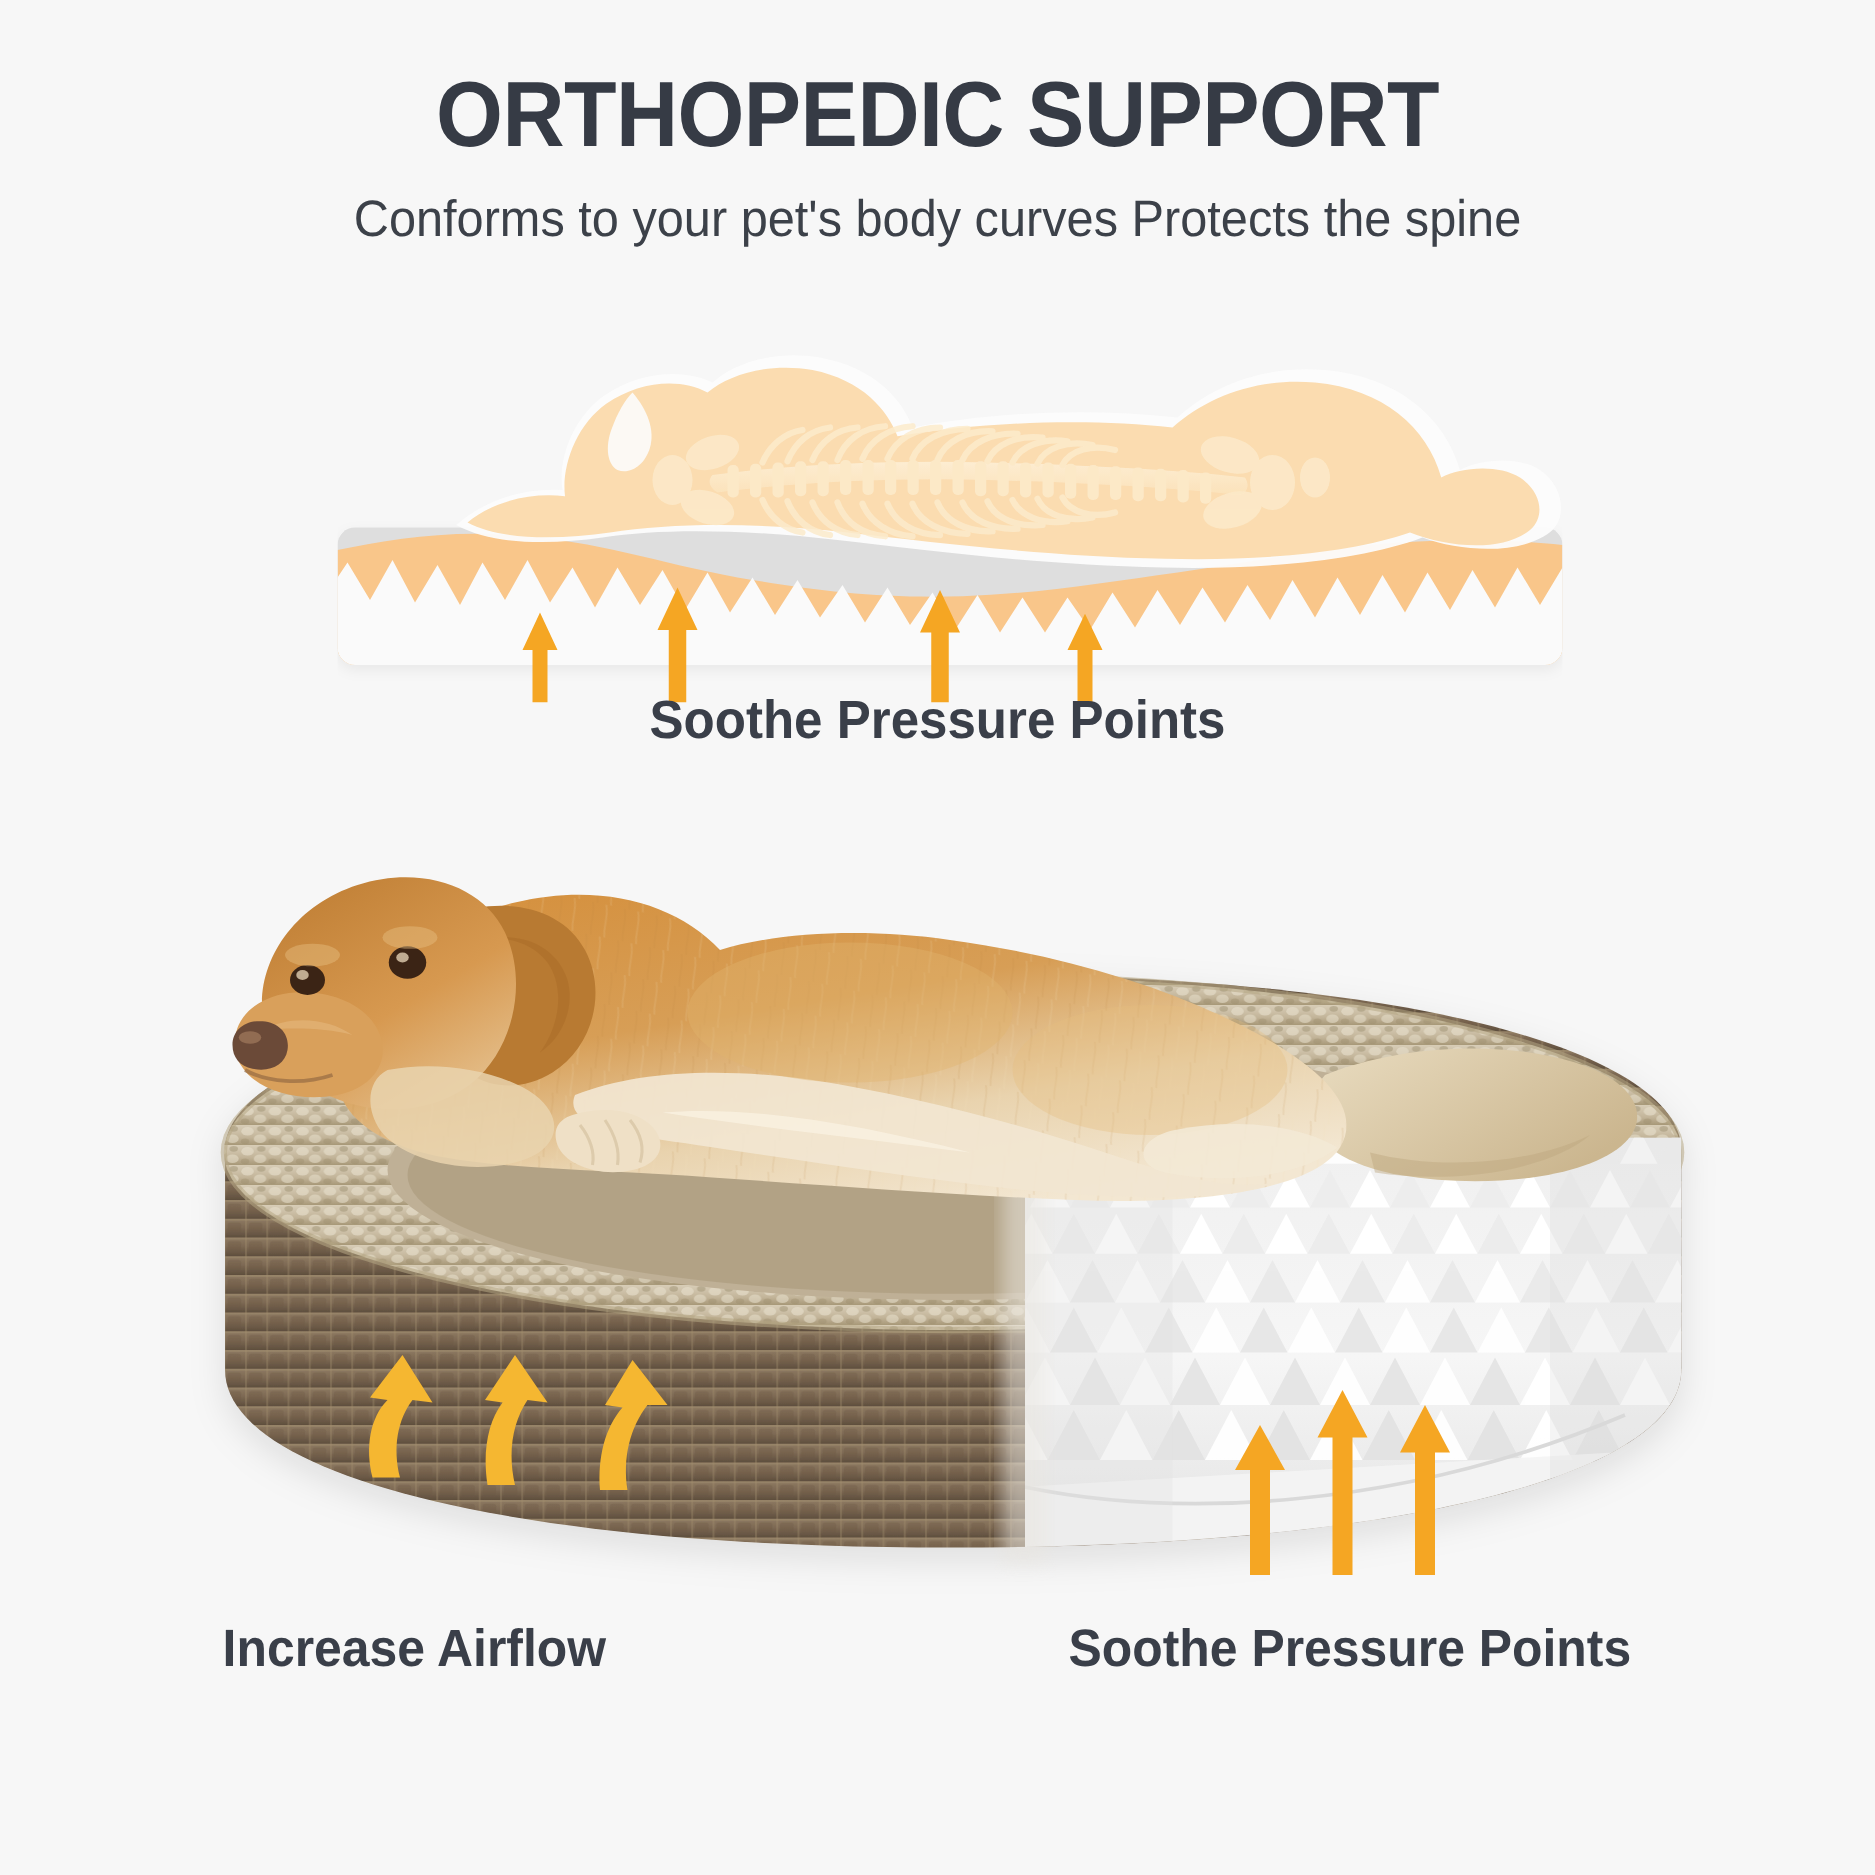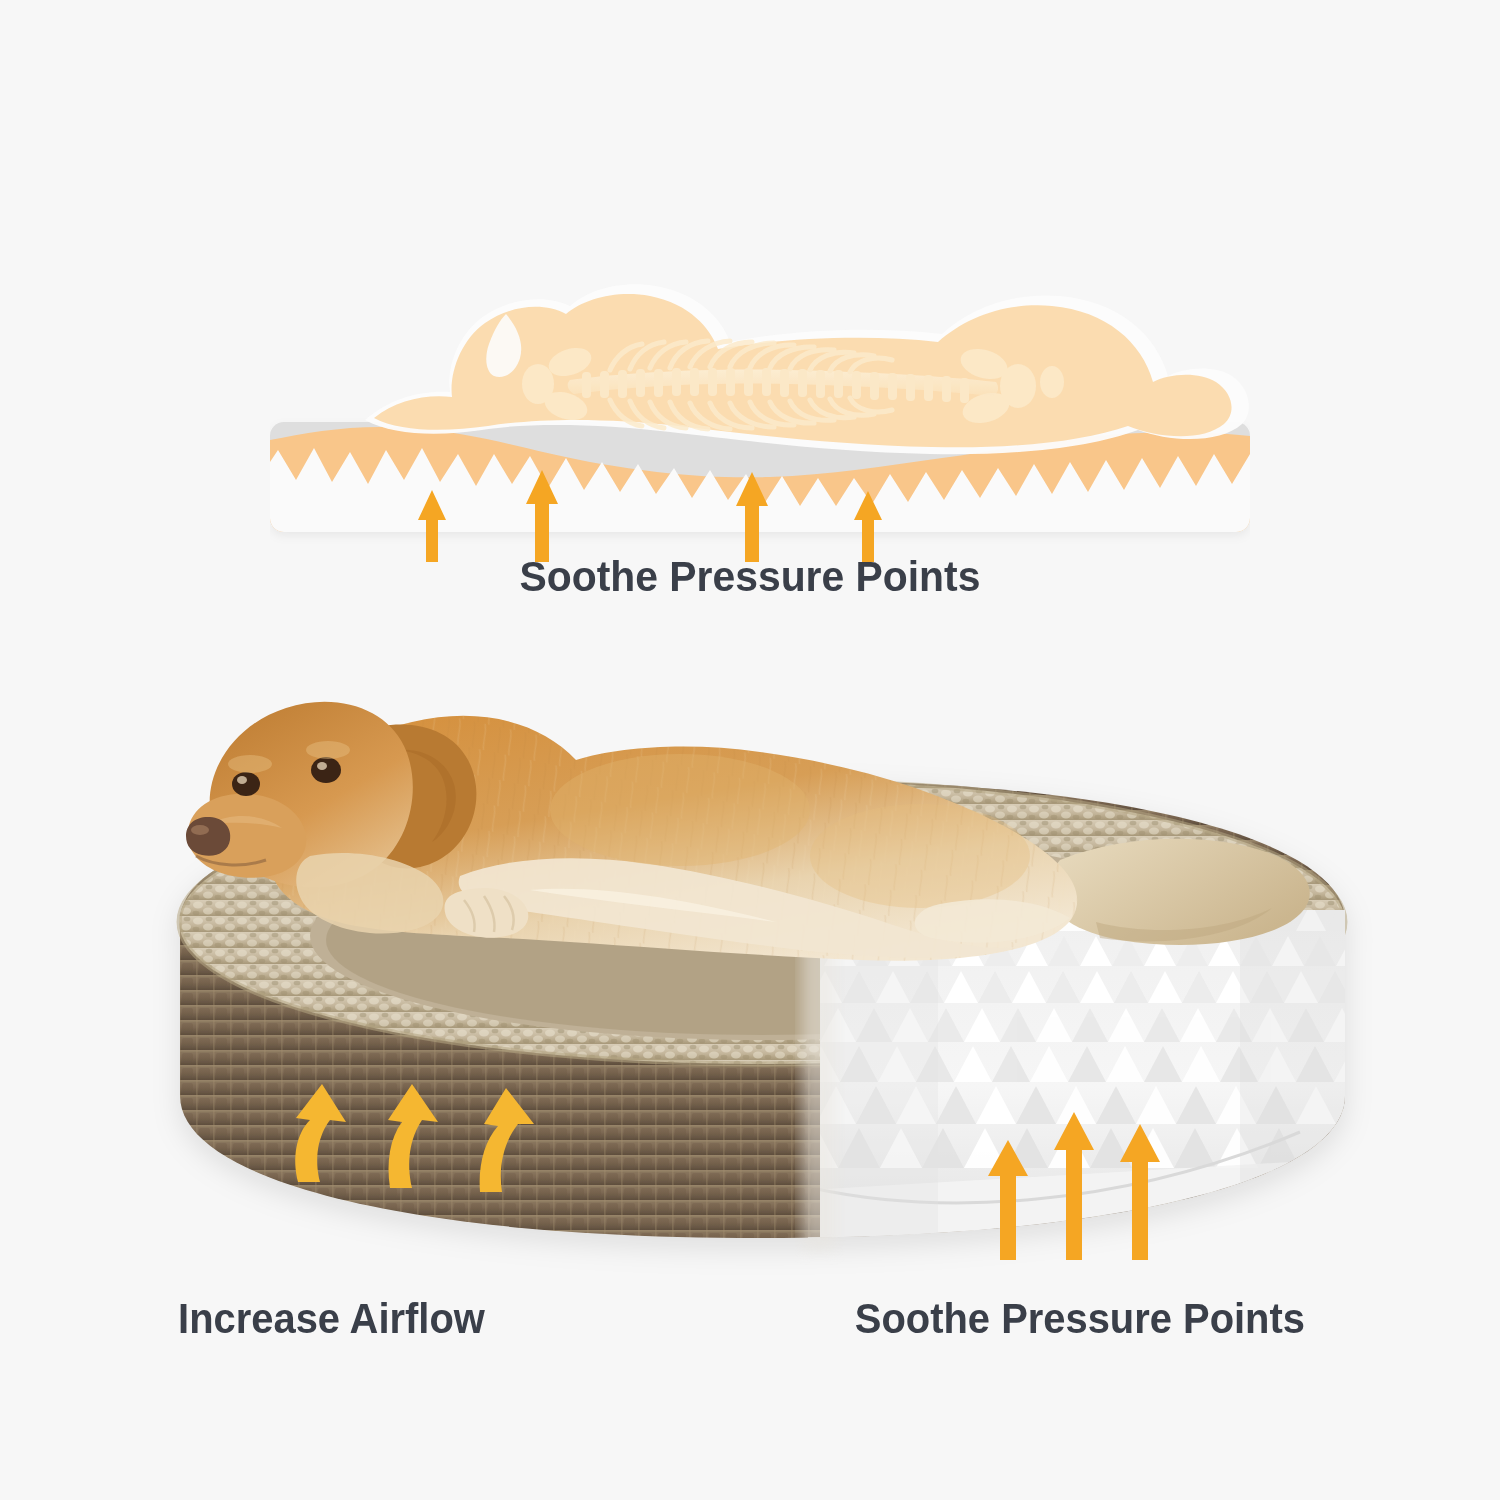--- a/index.html
+++ b/index.html
@@ -51,20 +51,24 @@
     transform:scaleX(0.95);white-space:nowrap;
   }
   .label-airflow{left:170px;}
   .label-pressure{left:843px;}
 </style>
 </head>
 <body>
 
 <div class="page">
 
+  <div class="header">
+    <h1 class="headline">ORTHOPEDIC SUPPORT</h1>
+    <p class="subhead">Conforms to your pet's body curves Protects the spine</p>
+  </div>
 
   <div class="diagram">
     <svg viewBox="0 0 980 290" xmlns="http://www.w3.org/2000/svg">
       <defs>
         <clipPath id="foamClip">
           <rect x="0" y="150" width="980" height="110" rx="14" ry="14"></rect>
         </clipPath>
         <linearGradient id="skelFade" x1="0" y1="0" x2="0" y2="1">
           <stop offset="0%" stop-color="#FDF0D8"></stop>
           <stop offset="100%" stop-color="#FBE3BC"></stop>

